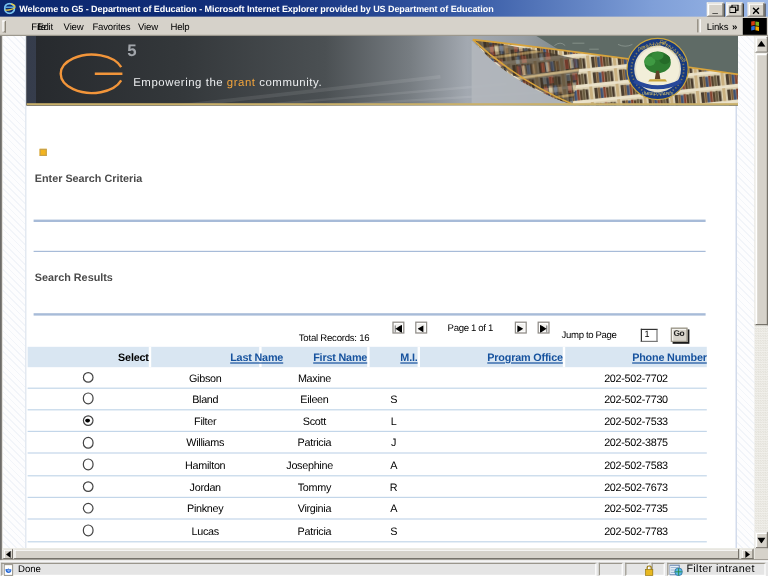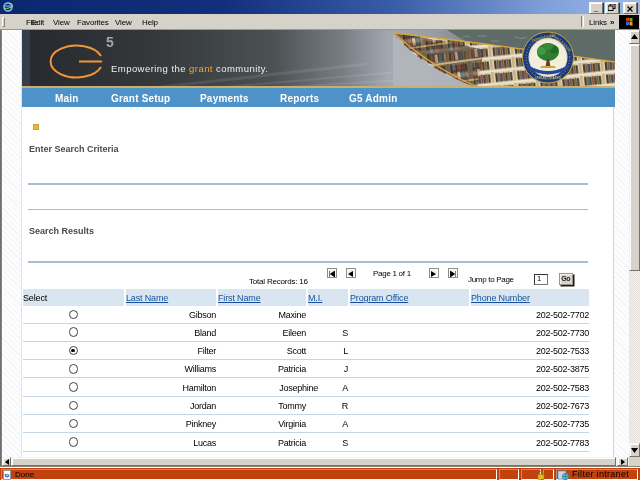--- a/index.html
+++ b/index.html
@@ -33,47 +33,48 @@
 
 .pgbtn{width:9.5px;height:10px;background:#f2f1ee;border:1px solid #8f8d88;box-shadow:inset 0 0 0 1px #fff;color:#000;text-align:center}
 .pgbtn svg{display:block;margin:2px auto 0}
 #tot{left:227px;top:246.5px;font-size:8px;letter-spacing:-.2px;color:#000}
 #pg1{left:351px;top:239px;font-size:8px;font-weight:normal;letter-spacing:-.28px;color:#000}
 #jmp{left:446px;top:245px;font-size:8px;letter-spacing:-.3px;color:#000}
 #jin{left:512px;top:243.5px;width:14px;height:11px;background:#fff;border:1.5px solid #333;border-right-color:#777;border-bottom-color:#777;font-size:7.5px;line-height:8px;padding-left:2px;color:#000}
 #go{left:537px;top:243px;width:13.5px;height:11.5px;background:#d8d4cb;border:1px solid #9a9589;box-shadow:1.5px 1.5px 0 #1a1a1a, inset 1px 1px 0 #f5f4f0;font-size:7px;font-weight:bold;color:#222;text-align:center;line-height:10px;letter-spacing:-.3px}
 
 #thead{left:1px;top:258.5px;width:566px;height:17.5px;background:#d9e6f2}
-.th{top:263px;font-size:9px;font-weight:normal;letter-spacing:-.15px;color:#16529e;text-decoration:underline;text-align:left}
+.th{top:263px;font-size:9px;font-weight:bold;letter-spacing:-.15px;color:#16529e;text-decoration:underline;text-align:right}
 .thsep{top:258.5px;width:2px;height:17.5px;background:#fff}
 .sep{left:1px;width:566px;height:1px;background:#c3d6e9}
-.td{font-size:9px;letter-spacing:-.25px;color:#000;text-align:right;white-space:nowrap}
+.td{font-size:9px;letter-spacing:-.25px;color:#000;text-align:center;white-space:nowrap}
 .radio{width:9.5px;height:9.5px;border-radius:50%;border:1.2px solid #444;background:radial-gradient(circle at 35% 35%,#fff 60%,#dcdcdc);}
 .rdot{width:3.5px;height:3.5px;border-radius:50%;background:#000;left:1.8px;top:1.8px}
 
 .sb{background:#d6d2ca;border:1px solid;border-color:#f4f3ef #76726a #76726a #f4f3ef;box-shadow:inset 1px 1px 0 #fff}
 #vsb{left:629px;top:30px;width:11px;height:427px;background:#f1f0eb}
 #vtrack{left:0;top:0;width:11px;height:427px;background-image:conic-gradient(#e3e1da 25%,transparent 0 50%,#e3e1da 0 75%,transparent 0);background-size:2px 2px}
 #vthumb{left:0;top:14px;width:11px;height:227px}
 #hsb{left:2px;top:457px;width:627px;height:9px;background:#f1f0eb}
 #hthumb{left:9px;top:0;width:605px;height:9px}
 
-#status{left:0;top:467px;width:640px;height:13px;background:#c2410c;border-top:1px solid #fff}
+#status{left:0;top:467px;width:640px;height:13px;background:#e5e5e5;border-top:1px solid #fff}
 #status .pane{top:1px;height:11px;border:1px solid;border-color:#9a968c #fff #fff #9a968c}
 #done{left:2px;top:1.5px;font-size:8px;color:#000}
 #lint{left:572px;top:1px;font-size:9px;letter-spacing:.3px;color:#000}
 </style></head>
 <body>
 
 <div class="a" id="title">
   <svg class="a" style="left:3px;top:2px" width="10" height="10" viewBox="0 0 16 16">
       <circle cx="8" cy="8" r="6.5" fill="none" stroke="#79c3f0" stroke-width="2.4"></circle>
       <path d="M1.5 6.5h14" stroke="#5aa8e0" stroke-width="2.2"></path>
       <path d="M10 2c4 1 7 3 5 5s-9 4-13 3" fill="none" stroke="#e8c83c" stroke-width="1.6"></path>
     </svg>
+  <div class="a txt">Welcome to G5 - Department of Education - Microsoft Internet Explorer provided by US Department of Education</div>
   <div class="a wbtn" style="left:589px">_</div>
   <div class="a wbtn" style="left:605px"><svg width="8" height="7" viewBox="0 0 8 7" style="margin-top:1px">
         <rect x="2" y="0" width="5" height="4.5" fill="none" stroke="#000"></rect>
         <rect x="0" y="2" width="5" height="4.5" fill="#d6d2ca" stroke="#000"></rect>
       </svg></div>
   <div class="a wbtn" style="left:623px"><svg width="6" height="6" viewBox="0 0 6 6" style="margin-top:2.5px">
         <path d="M0.5 0.5L5.5 5.5M5.5 0.5L0.5 5.5" stroke="#000" stroke-width="1.25"></path>
       </svg></div>
 </div>
 
@@ -178,27 +179,20 @@
           <ellipse cx="26" cy="20.5" rx="11" ry="9" fill="#2e7d31"></ellipse>
           <ellipse cx="19.5" cy="19.5" rx="4.6" ry="4" fill="#3f9a43"></ellipse>
           <ellipse cx="32" cy="18" rx="4.6" ry="4" fill="#256b28"></ellipse>
           <ellipse cx="26" cy="15" rx="5" ry="3.4" fill="#358a39"></ellipse>
           <path d="M24.8 27.5 h2.4 L28.3 34.5 h-4.6 Z" fill="#5f4327"></path>
           <path d="M19.5 34.5 h13 l1.4 2 h-15.8 Z" fill="#c8a43c"></path>
         </g>
       </svg>
       <div class="a gold"></div>
     </div>
-    <div class="a" id="nav">
-      <div class="a nv" style="left:33px">Main</div>
-      <div class="a nv" style="left:89px">Grant Setup</div>
-      <div class="a nv" style="left:178px">Payments</div>
-      <div class="a nv" style="left:258px">Reports</div>
-      <div class="a nv" style="left:327px">G5 Admin</div>
-    </div>
     <div class="a" id="hicon"></div>
     <div class="a sech" style="left:7px;top:114px">Enter Search Criteria</div>
     <div class="a rule" style="top:153px"></div>
     <div class="a rule" style="top:178.5px"></div>
     <div class="a sech" style="left:7px;top:196px">Search Results</div>
     <div class="a rule" style="top:231px"></div>
 
     <div class="a" id="tot">Total Records: 16</div>
     <div class="a pgbtn" style="left:305px;top:238px">
         <svg width="6" height="6" viewBox="0 0 6 6">
@@ -225,21 +219,21 @@
     <div class="a" id="jin">1</div>
     <div class="a" id="go">Go</div>
 
     <div class="a" id="thead"></div>
     <div class="a thsep" style="left:102px"></div>
     <div class="a thsep" style="left:194px"></div>
     <div class="a thsep" style="left:284px"></div>
     <div class="a thsep" style="left:326px"></div>
     <div class="a thsep" style="left:447px"></div>
     <div class="a th" style="left:1px;width:101px;color:#000;text-decoration:none">Select</div>
-    <div class="a th" style="left:104px;width:98px">Last Name</div>
+    <div class="a th" style="left:104px;width:110px">Last Name</div>
     <div class="a th" style="left:196px;width:88px">First Name</div>
     <div class="a th" style="left:286px;width:40px">M.I.</div>
     <div class="a th" style="left:328px;width:119px">Program Office</div>
     <div class="a th" style="left:449px;width:118px">Phone Number</div>
 <div class="a sep" style="top:292.5px"></div>
       <div class="a radio" style="left:46.5px;top:279.7px"></div>
       <div class="a td" style="left:104px;width:90px;top:280.1px">Gibson</div>
       <div class="a td" style="left:196px;width:88px;top:280.1px">Maxine</div>
       <div class="a td" style="left:286px;width:40px;top:280.1px"></div>
       <div class="a td" style="left:449px;width:118px;top:280.1px">202-502-7702</div>
@@ -259,21 +253,21 @@
       <div class="a td" style="left:449px;width:118px;top:316.2px">202-502-7533</div>
 <div class="a sep" style="top:347.4px"></div>
       <div class="a radio" style="left:46.5px;top:334.1px"></div>
       <div class="a td" style="left:104px;width:90px;top:334.4px">Williams</div>
       <div class="a td" style="left:196px;width:88px;top:334.4px">Patricia</div>
       <div class="a td" style="left:286px;width:40px;top:334.4px">J</div>
       <div class="a td" style="left:449px;width:118px;top:334.4px">202-502-3875</div>
 <div class="a sep" style="top:365.7px"></div>
       <div class="a radio" style="left:46.5px;top:352.3px"></div>
       <div class="a td" style="left:104px;width:90px;top:352.7px">Hamilton</div>
-      <div class="a td" style="left:208px;width:88px;top:352.7px">Josephine</div>
+      <div class="a td" style="left:192px;width:88px;top:352.7px">Josephine</div>
       <div class="a td" style="left:286px;width:40px;top:352.7px">A</div>
       <div class="a td" style="left:449px;width:118px;top:352.7px">202-502-7583</div>
 <div class="a sep" style="top:384.0px"></div>
       <div class="a radio" style="left:46.5px;top:370.7px"></div>
       <div class="a td" style="left:104px;width:90px;top:371.1px">Jordan</div>
       <div class="a td" style="left:196px;width:88px;top:371.1px">Tommy</div>
       <div class="a td" style="left:286px;width:40px;top:371.1px">R</div>
       <div class="a td" style="left:449px;width:118px;top:371.1px">202-502-7673</div>
 <div class="a sep" style="top:402.3px"></div>
       <div class="a radio" style="left:46.5px;top:388.9px"></div>

